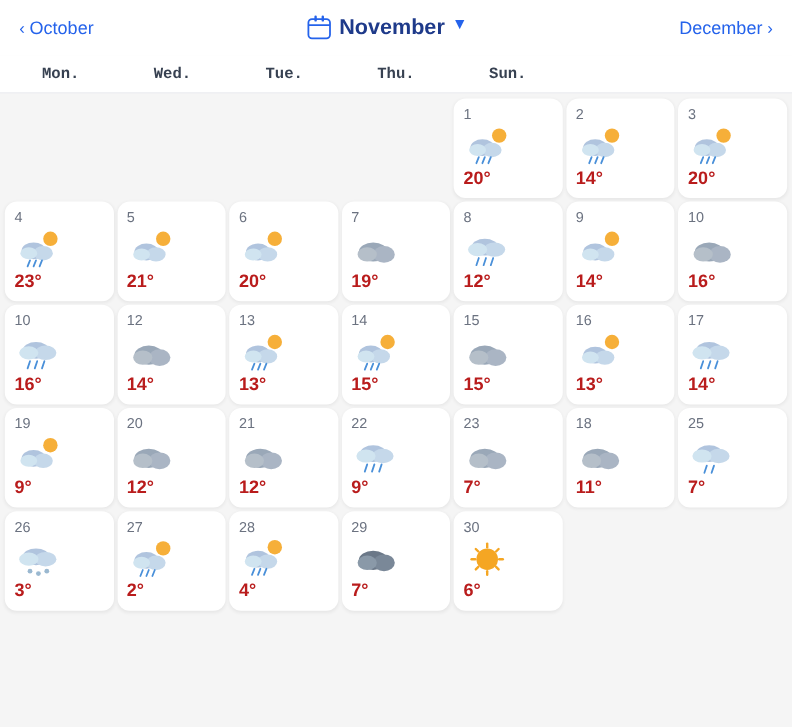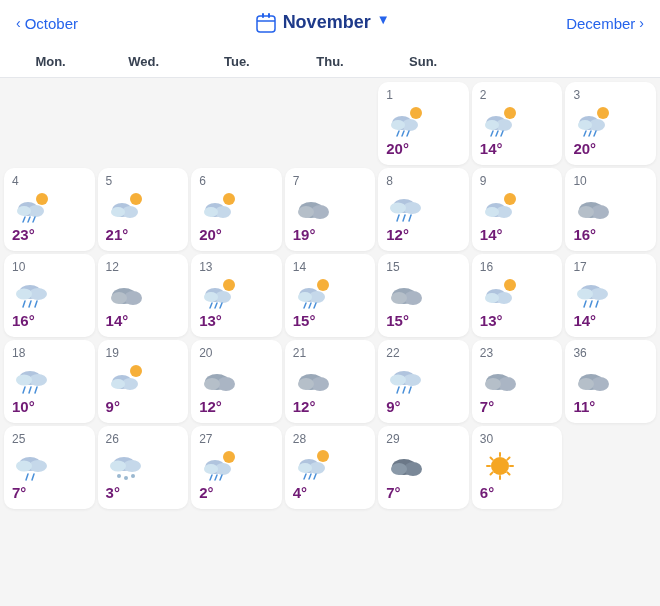--- a/index.html
+++ b/index.html
@@ -45,20 +45,21 @@
       color: #2563eb;
       font-size: 13px;
     }
 
     .weekdays {
       display: grid;
       grid-template-columns: repeat(7, 1fr);
       background: #fff;
       border-bottom: 1px solid #e5e7eb;
       padding: 0 4px;
+      font-family: Liberation Mono, monospace;
     }
     .weekday {
       text-align: center;
       padding: 8px 0;
       font-size: 13px;
       font-weight: 600;
       color: #374151;
     }
 
     .calendar-grid {
@@ -90,21 +91,21 @@
       font-weight: 500;
     }
     .weather-icon {
       width: 40px;
       height: 32px;
       margin-bottom: 2px;
     }
     .temp {
       font-size: 15px;
       font-weight: 700;
-      color: #701a75;
+      color: #b91c1c;
     }
   </style>
 </head>
 <body>
 
 <div class="header">
   <a class="nav-link">
     <span class="chevron">‹</span>
     <span>October</span>
   </a>
@@ -321,82 +322,70 @@
       <ellipse cx="18" cy="14" rx="11" ry="7" fill="#b0c4de"></ellipse>
       <ellipse cx="26" cy="16" rx="9" ry="6" fill="#c5d8ea"></ellipse>
       <ellipse cx="12" cy="16" rx="8" ry="5.5" fill="#d0e4f0"></ellipse>
       <line x1="13" y1="23" x2="11" y2="29" stroke="#4a90d9" stroke-width="1.5" stroke-linecap="round"></line>
       <line x1="19" y1="23" x2="17" y2="29" stroke="#4a90d9" stroke-width="1.5" stroke-linecap="round"></line>
       <line x1="25" y1="23" x2="23" y2="29" stroke="#4a90d9" stroke-width="1.5" stroke-linecap="round"></line>
     </svg></div>
       <div class="temp">14°</div>
     </div>
     <div class="day-cell">
-      <div class="day-num">18</div>
+      <div class="day-num">19</div>
+      <div class="weather-icon"><svg viewBox="0 0 40 32" fill="none">
+      <circle cx="30" cy="7" r="6" fill="#F5A623" opacity="0.9"></circle>
+      <ellipse cx="16" cy="18" rx="10" ry="7" fill="#b0c4de"></ellipse>
+      <ellipse cx="24" cy="20" rx="8" ry="6" fill="#c5d8ea"></ellipse>
+      <ellipse cx="12" cy="20" rx="7" ry="5" fill="#d0e4f0"></ellipse>
+    </svg></div>
+      <div class="temp">9°</div>
+    </div>
+    <div class="day-cell">
+      <div class="day-num">20</div>
+      <div class="weather-icon"><svg viewBox="0 0 40 32" fill="none">
+      <ellipse cx="18" cy="18" rx="12" ry="8" fill="#9aa8b8"></ellipse>
+      <ellipse cx="27" cy="20" rx="9" ry="7" fill="#aab5c4"></ellipse>
+      <ellipse cx="13" cy="20" rx="8" ry="6" fill="#b5bfc9"></ellipse>
+    </svg></div>
+      <div class="temp">12°</div>
+    </div>
+    <div class="day-cell">
+      <div class="day-num">21</div>
+      <div class="weather-icon"><svg viewBox="0 0 40 32" fill="none">
+      <ellipse cx="18" cy="18" rx="12" ry="8" fill="#9aa8b8"></ellipse>
+      <ellipse cx="27" cy="20" rx="9" ry="7" fill="#aab5c4"></ellipse>
+      <ellipse cx="13" cy="20" rx="8" ry="6" fill="#b5bfc9"></ellipse>
+    </svg></div>
+      <div class="temp">12°</div>
+    </div>
+    <div class="day-cell">
+      <div class="day-num">22</div>
       <div class="weather-icon"><svg viewBox="0 0 40 32" fill="none">
       <ellipse cx="18" cy="14" rx="11" ry="7" fill="#b0c4de"></ellipse>
       <ellipse cx="26" cy="16" rx="9" ry="6" fill="#c5d8ea"></ellipse>
       <ellipse cx="12" cy="16" rx="8" ry="5.5" fill="#d0e4f0"></ellipse>
       <line x1="13" y1="23" x2="11" y2="29" stroke="#4a90d9" stroke-width="1.5" stroke-linecap="round"></line>
       <line x1="19" y1="23" x2="17" y2="29" stroke="#4a90d9" stroke-width="1.5" stroke-linecap="round"></line>
       <line x1="25" y1="23" x2="23" y2="29" stroke="#4a90d9" stroke-width="1.5" stroke-linecap="round"></line>
     </svg></div>
-      <div class="temp">10°</div>
-    </div>
-    <div class="day-cell">
-      <div class="day-num">19</div>
-      <div class="weather-icon"><svg viewBox="0 0 40 32" fill="none">
-      <circle cx="30" cy="7" r="6" fill="#F5A623" opacity="0.9"></circle>
-      <ellipse cx="16" cy="18" rx="10" ry="7" fill="#b0c4de"></ellipse>
-      <ellipse cx="24" cy="20" rx="8" ry="6" fill="#c5d8ea"></ellipse>
-      <ellipse cx="12" cy="20" rx="7" ry="5" fill="#d0e4f0"></ellipse>
-    </svg></div>
       <div class="temp">9°</div>
     </div>
     <div class="day-cell">
-      <div class="day-num">20</div>
-      <div class="weather-icon"><svg viewBox="0 0 40 32" fill="none">
-      <ellipse cx="18" cy="18" rx="12" ry="8" fill="#9aa8b8"></ellipse>
-      <ellipse cx="27" cy="20" rx="9" ry="7" fill="#aab5c4"></ellipse>
-      <ellipse cx="13" cy="20" rx="8" ry="6" fill="#b5bfc9"></ellipse>
-    </svg></div>
-      <div class="temp">12°</div>
-    </div>
-    <div class="day-cell">
-      <div class="day-num">21</div>
-      <div class="weather-icon"><svg viewBox="0 0 40 32" fill="none">
-      <ellipse cx="18" cy="18" rx="12" ry="8" fill="#9aa8b8"></ellipse>
-      <ellipse cx="27" cy="20" rx="9" ry="7" fill="#aab5c4"></ellipse>
-      <ellipse cx="13" cy="20" rx="8" ry="6" fill="#b5bfc9"></ellipse>
-    </svg></div>
-      <div class="temp">12°</div>
-    </div>
-    <div class="day-cell">
-      <div class="day-num">22</div>
-      <div class="weather-icon"><svg viewBox="0 0 40 32" fill="none">
-      <ellipse cx="18" cy="14" rx="11" ry="7" fill="#b0c4de"></ellipse>
-      <ellipse cx="26" cy="16" rx="9" ry="6" fill="#c5d8ea"></ellipse>
-      <ellipse cx="12" cy="16" rx="8" ry="5.5" fill="#d0e4f0"></ellipse>
-      <line x1="13" y1="23" x2="11" y2="29" stroke="#4a90d9" stroke-width="1.5" stroke-linecap="round"></line>
-      <line x1="19" y1="23" x2="17" y2="29" stroke="#4a90d9" stroke-width="1.5" stroke-linecap="round"></line>
-      <line x1="25" y1="23" x2="23" y2="29" stroke="#4a90d9" stroke-width="1.5" stroke-linecap="round"></line>
-    </svg></div>
-      <div class="temp">9°</div>
-    </div>
-    <div class="day-cell">
       <div class="day-num">23</div>
       <div class="weather-icon"><svg viewBox="0 0 40 32" fill="none">
       <ellipse cx="18" cy="18" rx="12" ry="8" fill="#9aa8b8"></ellipse>
       <ellipse cx="27" cy="20" rx="9" ry="7" fill="#aab5c4"></ellipse>
       <ellipse cx="13" cy="20" rx="8" ry="6" fill="#b5bfc9"></ellipse>
     </svg></div>
       <div class="temp">7°</div>
     </div>
     <div class="day-cell">
-      <div class="day-num">36</div>
+      <div class="day-num">18</div>
       <div class="weather-icon"><svg viewBox="0 0 40 32" fill="none">
       <ellipse cx="18" cy="18" rx="12" ry="8" fill="#9aa8b8"></ellipse>
       <ellipse cx="27" cy="20" rx="9" ry="7" fill="#aab5c4"></ellipse>
       <ellipse cx="13" cy="20" rx="8" ry="6" fill="#b5bfc9"></ellipse>
     </svg></div>
       <div class="temp">11°</div>
     </div>
     <div class="day-cell">
       <div class="day-num">25</div>
       <div class="weather-icon"><svg viewBox="0 0 40 32" fill="none">

